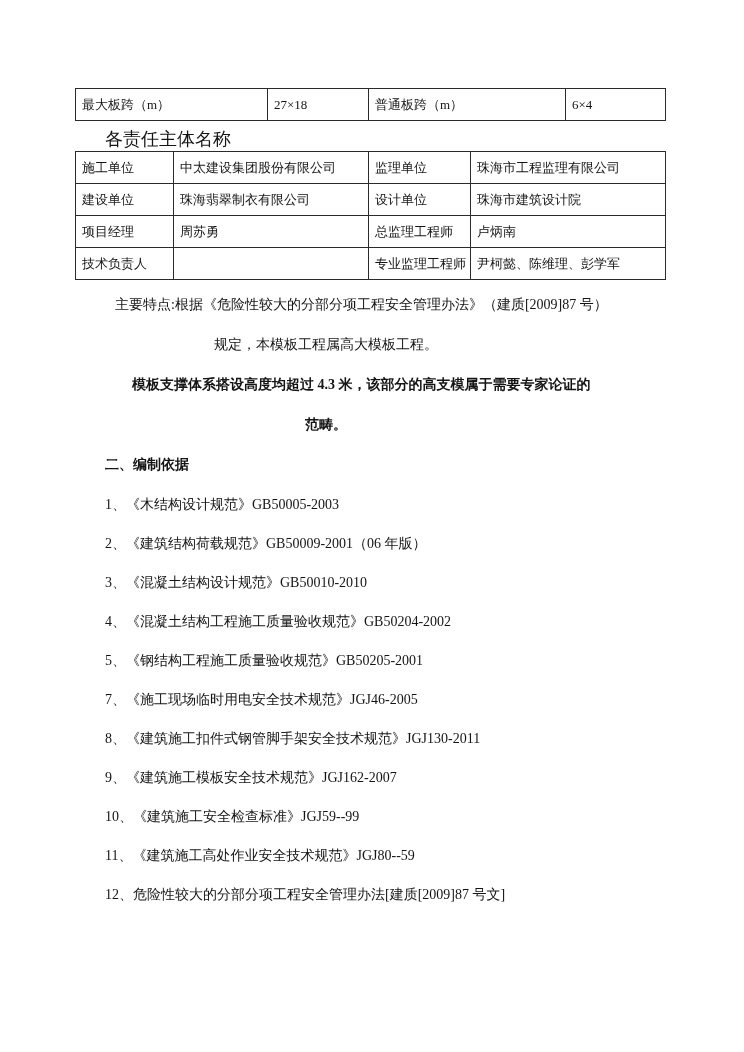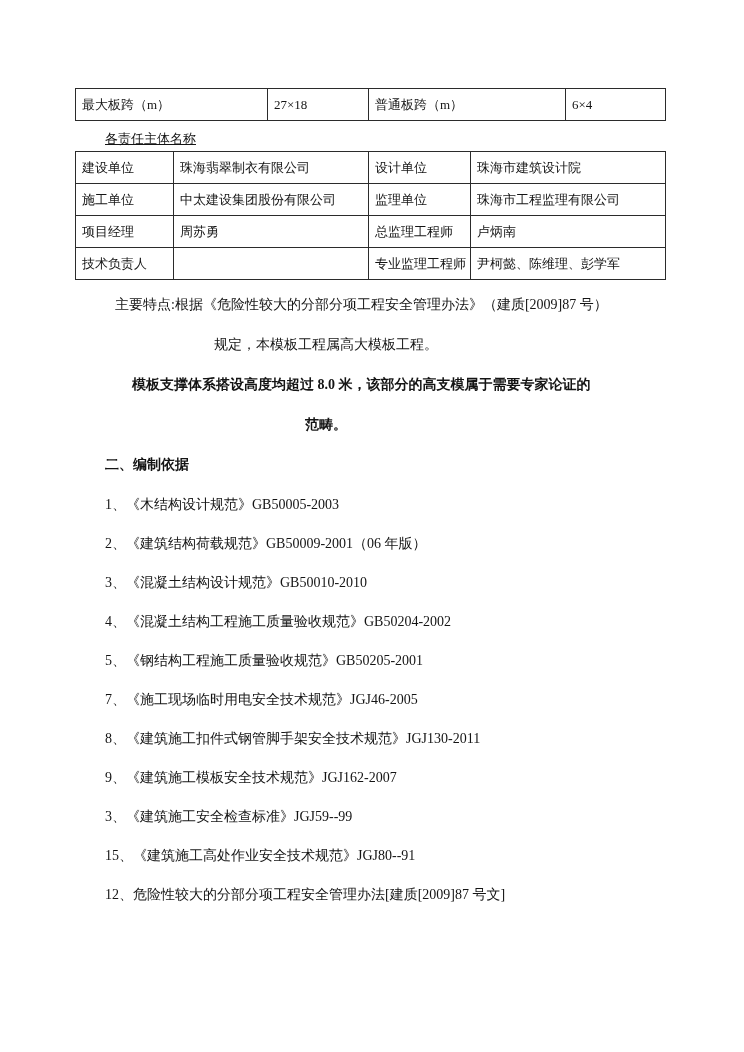--- a/index.html
+++ b/index.html
@@ -25,24 +25,23 @@
   td {
     border: 1px solid #2b2b2b;
     height: 31px;
     padding: 0 6px;
     font-size: 13px;
     vertical-align: middle;
     white-space: nowrap;
     overflow: hidden;
   }
   .section-caption {
-    font-size: 13px;
+    font-size: 18px;
     line-height: 16px;
     margin: 10px 0 4px 30px;
-    text-decoration: underline;
   }
   .para { margin: 0; text-align: center; }
   .para .line {
     font-size: 14px;
     line-height: 40px;
     white-space: nowrap;
   }
   .para.first { margin-top: 5px; }
   .indent-2ch { text-indent: 40px; }
   .indent-4ch { text-indent: 57px; }
@@ -88,30 +87,30 @@
 
   <table class="resp-table">
     <colgroup>
       <col style="width:98px">
         <col style="width:195px">
         <col style="width:102px">
         <col style="width:195px">
     </colgroup>
     <tbody>
       <tr>
+        <td>施工单位</td>
+        <td>中太建设集团股份有限公司</td>
+        <td>监理单位</td>
+        <td>珠海市工程监理有限公司</td>
+      </tr>
+      <tr>
         <td>建设单位</td>
         <td>珠海翡翠制衣有限公司</td>
         <td>设计单位</td>
         <td>珠海市建筑设计院</td>
-      </tr>
-      <tr>
-        <td>施工单位</td>
-        <td>中太建设集团股份有限公司</td>
-        <td>监理单位</td>
-        <td>珠海市工程监理有限公司</td>
       </tr>
       <tr>
         <td>项目经理</td>
         <td>周苏勇</td>
         <td>总监理工程师</td>
         <td>卢炳南</td>
       </tr>
       <tr>
         <td>技术负责人</td>
         <td></td>
@@ -120,33 +119,33 @@
       </tr>
     </tbody>
   </table>
 
   <div class="para first">
     <div class="line indent-2ch">主要特点:根据《危险性较大的分部分项工程安全管理办法》（建质[2009]87 号）</div>
     <div class="line">规定，本模板工程属高大模板工程。</div>
   </div>
 
   <div class="para bold">
-    <div class="line indent-4ch">模板支撑体系搭设高度均超过 8.0 米，该部分的高支模属于需要专家论证的</div>
+    <div class="line indent-4ch">模板支撑体系搭设高度均超过 4.3 米，该部分的高支模属于需要专家论证的</div>
     <div class="line">范畴。</div>
   </div>
 
   <div class="heading">二、编制依据</div>
 
   <div class="ref-list">
     <div class="ref-item">1、《木结构设计规范》GB50005-2003</div>
     <div class="ref-item">2、《建筑结构荷载规范》GB50009-2001（06 年版）</div>
     <div class="ref-item">3、《混凝土结构设计规范》GB50010-2010</div>
     <div class="ref-item">4、《混凝土结构工程施工质量验收规范》GB50204-2002</div>
     <div class="ref-item">5、《钢结构工程施工质量验收规范》GB50205-2001</div>
     <div class="ref-item">7、《施工现场临时用电安全技术规范》JGJ46-2005</div>
     <div class="ref-item">8、《建筑施工扣件式钢管脚手架安全技术规范》JGJ130-2011</div>
     <div class="ref-item">9、《建筑施工模板安全技术规范》JGJ162-2007</div>
-    <div class="ref-item">3、《建筑施工安全检查标准》JGJ59--99</div>
-    <div class="ref-item">15、《建筑施工高处作业安全技术规范》JGJ80--91</div>
+    <div class="ref-item">10、《建筑施工安全检查标准》JGJ59--99</div>
+    <div class="ref-item">11、《建筑施工高处作业安全技术规范》JGJ80--59</div>
     <div class="ref-item">12、危险性较大的分部分项工程安全管理办法[建质[2009]87 号文]</div>
   </div>
 
 </div>
 
 </body></html>

